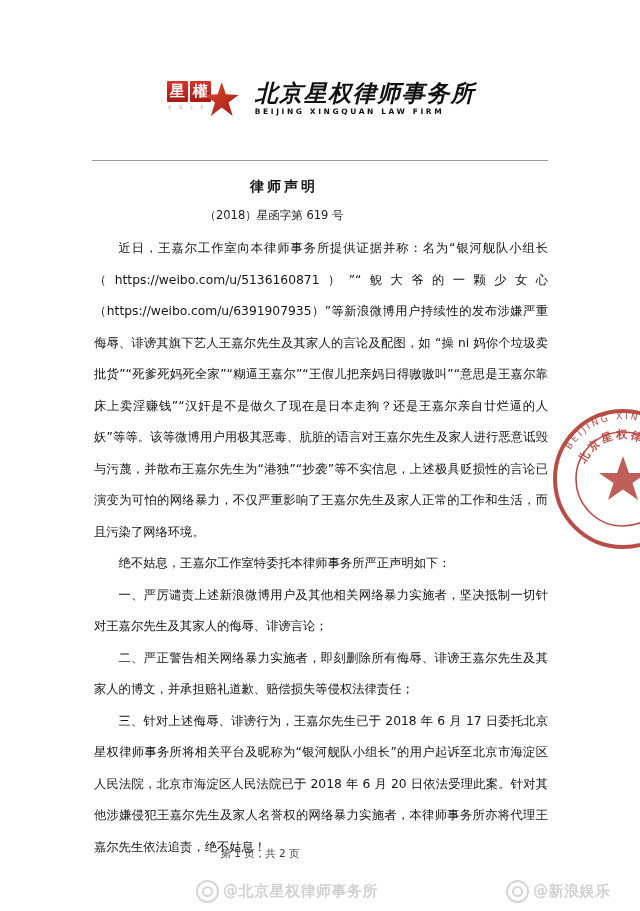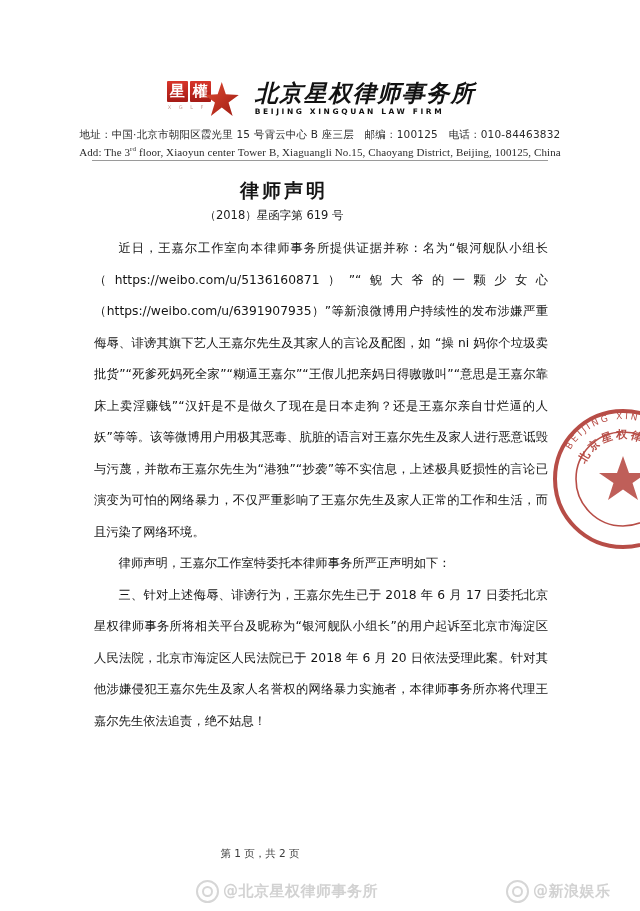--- a/index.html
+++ b/index.html
@@ -129,21 +129,21 @@
   }
 
   
   .doc-title {
     position: absolute;
     top: 178px;
     left: 0;
     width: 568px;
     text-align: center;
     font-family: "DejaVu Sans", sans-serif;
-    font-size: 19px;
+    font-size: 14px;
     font-weight: bold;
     letter-spacing: 3px;
     color: #141414;
   }
   .doc-number {
     position: absolute;
     top: 208px;
     left: 0;
     width: 548px;
     text-align: center;
@@ -250,24 +250,20 @@
         </div>
         <div class="logo-pinyin">X G L F</div>
         <div class="logo-star"></div>
       </div>
       <div class="firm-text-block">
         <div class="firm-cn">北京星权律师事务所</div>
         <div class="firm-en">BEIJING XINGQUAN LAW FIRM</div>
       </div>
     </div>
 
-    <div class="address-block">
-      <div class="addr-cn">地址：中国·北京市朝阳区霞光里 15 号霄云中心 B 座三层　邮编：100125　电话：010-84463832</div>
-      <div class="addr-en"><span>Add: The 3</span><sup>rd</sup><span> floor, Xiaoyun center Tower B, Xiaguangli No.15, Chaoyang District, Beijing, 100125, China</span></div>
-    </div>
   </div>
 
   <div class="rule"></div>
 
   <div class="doc-title">律师声明</div>
   <div class="doc-number">（2018）星函字第 619 号</div>
 
   <div class="seal">
     <svg width="150" height="150" viewBox="0 0 150 150" aria-hidden="true">
       <defs>
@@ -281,21 +277,23 @@
       </text>
       <text font-family="DejaVu Sans, sans-serif" font-size="11" font-weight="bold" fill="#a8271f" letter-spacing="3">
         <textPath href="#innerArc" startOffset="6%">北京星权律师事务所</textPath>
       </text>
       <path d="M75 52 L81 69 L99 69 L84.5 79 L90 96 L75 85.5 L60 96 L65.5 79 L51 69 L69 69 Z" fill="#a8271f" opacity="0.9"></path>
     </svg>
   </div>
 
   <div class="body-text">
     <p>近日，王嘉尔工作室向本律师事务所提供证据并称：名为“银河舰队小组长 （https://weibo.com/u/5136160871）”“鲵大爷的一颗少女心（https://weibo.com/u/6391907935）”等新浪微博用户持续性的发布涉嫌严重侮辱、诽谤其旗下艺人王嘉尔先生及其家人的言论及配图，如 “操 ni 妈你个垃圾卖批货”“死爹死妈死全家”“糊逼王嘉尔”“王假儿把亲妈日得嗷嗷叫”“意思是王嘉尔靠床上卖淫赚钱”“汉奸是不是做久了现在是日本走狗？还是王嘉尔亲自廿烂逼的人妖”等等。该等微博用户用极其恶毒、肮脏的语言对王嘉尔先生及家人进行恶意诋毁与污蔑，并散布王嘉尔先生为“港独”“抄袭”等不实信息，上述极具贬损性的言论已演变为可怕的网络暴力，不仅严重影响了王嘉尔先生及家人正常的工作和生活，而且污染了网络环境。</p>
-    <p>律师声明，王嘉尔工作室特委托本律师事务所严正声明如下：</p>
+    <p>绝不姑息，王嘉尔工作室特委托本律师事务所严正声明如下：</p>
+    <p>一、严厉谴责上述新浪微博用户及其他相关网络暴力实施者，坚决抵制一切针对王嘉尔先生及其家人的侮辱、诽谤言论；</p>
+    <p>二、严正警告相关网络暴力实施者，即刻删除所有侮辱、诽谤王嘉尔先生及其家人的博文，并承担赔礼道歉、赔偿损失等侵权法律责任；</p>
     <p>三、针对上述侮辱、诽谤行为，王嘉尔先生已于 2018 年 6 月 17 日委托北京星权律师事务所将相关平台及昵称为“银河舰队小组长”的用户起诉至北京市海淀区人民法院，北京市海淀区人民法院已于 2018 年 6 月 20 日依法受理此案。针对其他涉嫌侵犯王嘉尔先生及家人名誉权的网络暴力实施者，本律师事务所亦将代理王嘉尔先生依法追责，绝不姑息！</p>
 
   </div>
 
   <div class="page-footer">第 1 页，共 2 页</div>
 
   <div class="wm-bar">
     <div class="wm wm-left">
       <span class="wb-icon"></span>
       <span>@北京星权律师事务所</span>

